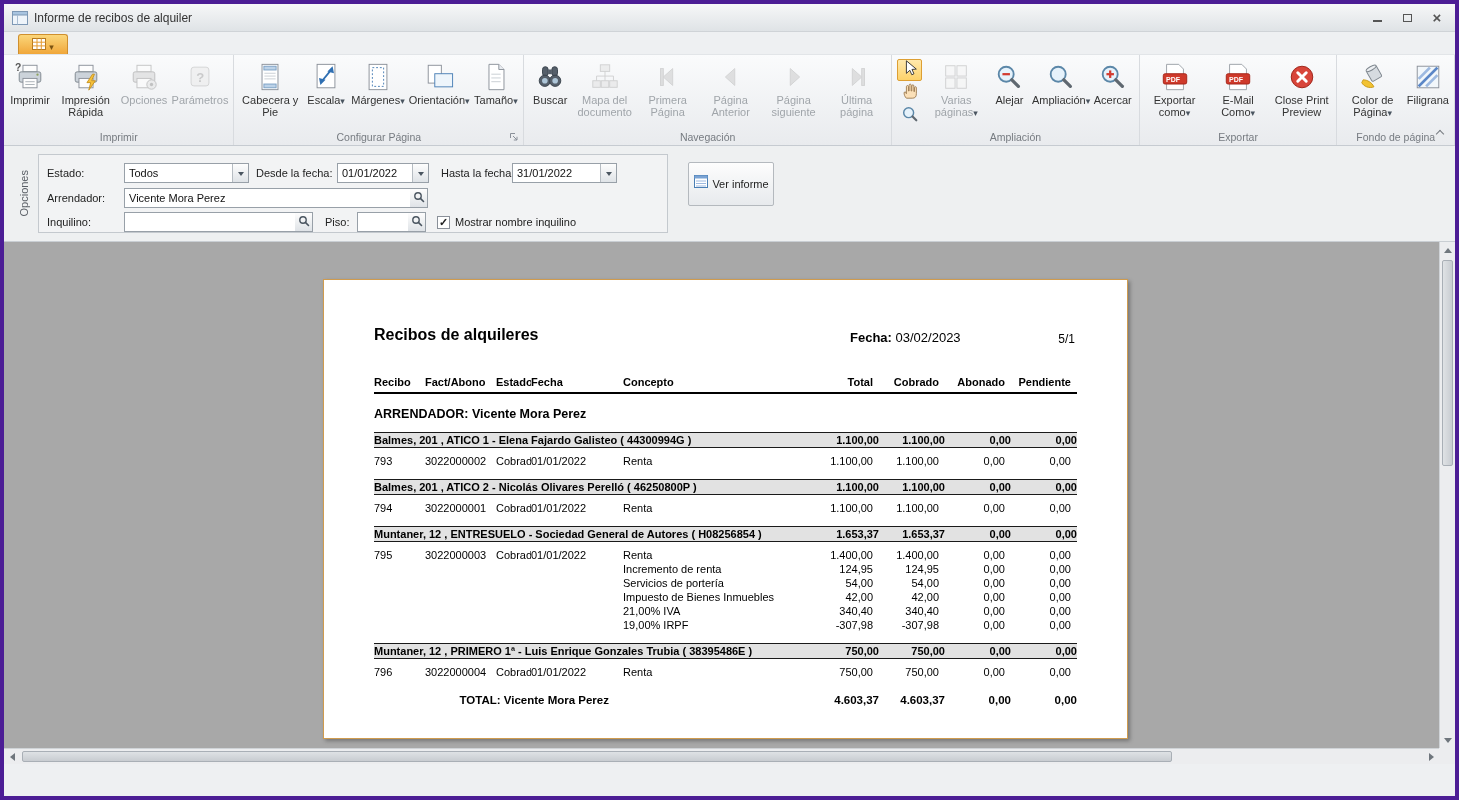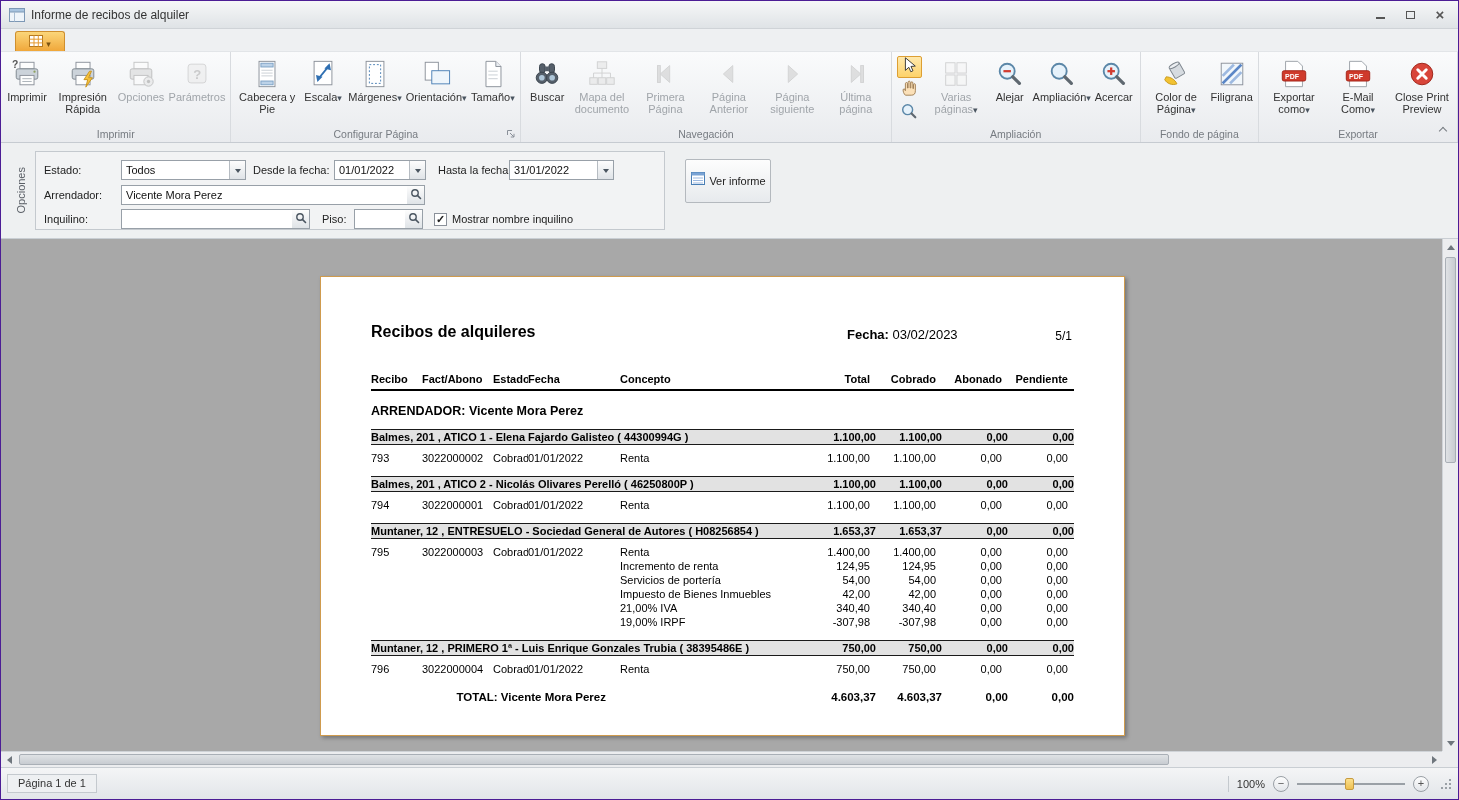--- a/index.html
+++ b/index.html
@@ -1,17 +1,17 @@
 <!DOCTYPE html>
 <html><head>
 <meta charset="utf-8">
 <style>
   *{margin:0;padding:0;box-sizing:border-box}
   html,body{width:1459px;height:800px;font-family:"Liberation Sans",sans-serif;background:#888}
-  .window{position:relative;width:1459px;height:800px;background:#eef0f2;border:1px solid #4c1d95;overflow:hidden}
+  .window{position:relative;width:1459px;height:800px;background:#eef0f2;border:4px solid #4c1d95;overflow:hidden}
 
   
   .titlebar{position:absolute;top:0;left:0;right:0;height:28px;display:flex;align-items:center;padding:0 8px;
     background:linear-gradient(#f6f7f8,#dfe3e6);border-bottom:1px solid #cfd3d7}
   .titlebar .app-ico{display:inline-flex;margin-right:6px}
   .titlebar .title{font-size:12px;color:#333}
   .wbtns{margin-left:auto;display:flex;gap:10px;align-items:center}
   .wbtn{width:20px;height:16px;display:flex;align-items:center;justify-content:center;cursor:default;color:#555}
   .ic-min{width:9px;height:2px;background:#555;margin-top:6px}
   .ic-max{width:9px;height:8px;border:1.5px solid #555}
@@ -410,20 +410,55 @@
           </div>
         </div>
         <div class="rb-caption">Ampliación</div>
       </div>
 
       <div class="rb-group">
         <div class="rb-row">
           <div class="rb-btn">
             <span class="rb-icon">
               <svg width="30" height="30" viewBox="0 0 32 32">
+                  <polygon points="7,2.5 20,2.5 25,7.5 25,29.5 7,29.5" fill="#fff" stroke="#9aa0a6"></polygon>
+                  <rect x="3.5" y="12.5" width="25" height="11" rx="2" fill="#cf3a2b" stroke="#a32318"></rect>
+                  <text x="6.5" y="21" font-size="7.5" font-weight="bold" fill="#fff">PDF</text>
+                </svg>
+            </span>
+            <span class="rb-label"><span>Exportar como</span><span class="dd"></span></span>
+          </div>
+          <div class="rb-btn">
+            <span class="rb-icon">
+              <svg width="30" height="30" viewBox="0 0 32 32">
+                  <polygon points="7,2.5 20,2.5 25,7.5 25,29.5 7,29.5" fill="#fff" stroke="#9aa0a6"></polygon>
+                  <rect x="3.5" y="12.5" width="25" height="11" rx="2" fill="#cf3a2b" stroke="#a32318"></rect>
+                  <text x="6.5" y="21" font-size="7.5" font-weight="bold" fill="#fff">PDF</text>
+                </svg>
+            </span>
+            <span class="rb-label"><span>E-Mail Como</span><span class="dd"></span></span>
+          </div>
+          <div class="rb-btn">
+            <span class="rb-icon">
+              <svg width="30" height="30" viewBox="0 0 32 32">
+                  <circle cx="16" cy="16" r="11.5" fill="#d8453a" stroke="#9c2318"></circle>
+                  <path d="M11.5 11.5 L20.5 20.5 M20.5 11.5 L11.5 20.5" stroke="#fff" stroke-width="3.2" stroke-linecap="round"></path>
+                </svg>
+            </span>
+            <span class="rb-label"><span>Close Print Preview</span></span>
+          </div>
+        </div>
+        <div class="rb-caption">Exportar</div>
+      </div>
+
+      <div class="rb-group">
+        <div class="rb-row">
+          <div class="rb-btn">
+            <span class="rb-icon">
+              <svg width="30" height="30" viewBox="0 0 32 32">
                   <path d="M4 22 C6 26 12 28.5 17 26.5 C15 22 10 19 5.5 19 Z" fill="#f2c232" stroke="#c79a1d"></path>
                   <g transform="rotate(-30 17 12)">
                     <rect x="11" y="6" width="12" height="13" rx="1.5" fill="#d6dbe0" stroke="#7d858d"></rect>
                     <ellipse cx="17" cy="6" rx="6" ry="2" fill="#eceff2" stroke="#7d858d"></ellipse>
                   </g>
                 </svg>
             </span>
             <span class="rb-label"><span>Color de Página</span><span class="dd"></span></span>
           </div>
           <div class="rb-btn">
@@ -432,55 +467,20 @@
                   <rect x="4.5" y="4.5" width="23" height="23" fill="#f2f7fb" stroke="#8a9099"></rect>
                   <line x1="6" y1="26" x2="26" y2="6" stroke="#5b87c7" stroke-width="3"></line>
                   <line x1="6" y1="18" x2="18" y2="6" stroke="#9db9e0" stroke-width="3"></line>
                   <line x1="14" y1="26" x2="26" y2="14" stroke="#9db9e0" stroke-width="3"></line>
                 </svg>
             </span>
             <span class="rb-label"><span>Filigrana</span></span>
           </div>
         </div>
         <div class="rb-caption">Fondo de página</div>
-      </div>
-
-      <div class="rb-group">
-        <div class="rb-row">
-          <div class="rb-btn">
-            <span class="rb-icon">
-              <svg width="30" height="30" viewBox="0 0 32 32">
-                  <polygon points="7,2.5 20,2.5 25,7.5 25,29.5 7,29.5" fill="#fff" stroke="#9aa0a6"></polygon>
-                  <rect x="3.5" y="12.5" width="25" height="11" rx="2" fill="#cf3a2b" stroke="#a32318"></rect>
-                  <text x="6.5" y="21" font-size="7.5" font-weight="bold" fill="#fff">PDF</text>
-                </svg>
-            </span>
-            <span class="rb-label"><span>Exportar como</span><span class="dd"></span></span>
-          </div>
-          <div class="rb-btn">
-            <span class="rb-icon">
-              <svg width="30" height="30" viewBox="0 0 32 32">
-                  <polygon points="7,2.5 20,2.5 25,7.5 25,29.5 7,29.5" fill="#fff" stroke="#9aa0a6"></polygon>
-                  <rect x="3.5" y="12.5" width="25" height="11" rx="2" fill="#cf3a2b" stroke="#a32318"></rect>
-                  <text x="6.5" y="21" font-size="7.5" font-weight="bold" fill="#fff">PDF</text>
-                </svg>
-            </span>
-            <span class="rb-label"><span>E-Mail Como</span><span class="dd"></span></span>
-          </div>
-          <div class="rb-btn">
-            <span class="rb-icon">
-              <svg width="30" height="30" viewBox="0 0 32 32">
-                  <circle cx="16" cy="16" r="11.5" fill="#d8453a" stroke="#9c2318"></circle>
-                  <path d="M11.5 11.5 L20.5 20.5 M20.5 11.5 L11.5 20.5" stroke="#fff" stroke-width="3.2" stroke-linecap="round"></path>
-                </svg>
-            </span>
-            <span class="rb-label"><span>Close Print Preview</span></span>
-          </div>
-        </div>
-        <div class="rb-caption">Exportar</div>
       </div>
 
       <span class="ribbon-collapse">
           <span class="chev"></span>
         </span>
     </div>
   </div>
 
   <div class="options">
     <div class="opt-tab">
@@ -721,32 +721,14 @@
           <span class="arr-lf"></span>
         </span>
       <span class="h-thumb"></span>
       <span class="sb-btn" style="right:0">
           <span class="arr-rt"></span>
         </span>
     </div>
     <div class="sb-corner"></div>
   </div>
 
-  <div class="statusbar">
-    <span class="page-info">Página 1 de 1</span>
-    <span class="zoom-cluster">
-      <span class="sb-sep"></span>
-      <span class="zoom-value">100%</span>
-      <span class="zbtn">
-          <span class="zminus"></span>
-        </span>
-      <span class="zoom-track">
-        <span class="zoom-tick"></span>
-        <span class="zoom-thumb"></span>
-      </span>
-      <span class="zbtn">
-          <span class="zplus"></span>
-        </span>
-      <span class="grip"></span>
-    </span>
-  </div>
 
 </div>
 
 </body></html>

